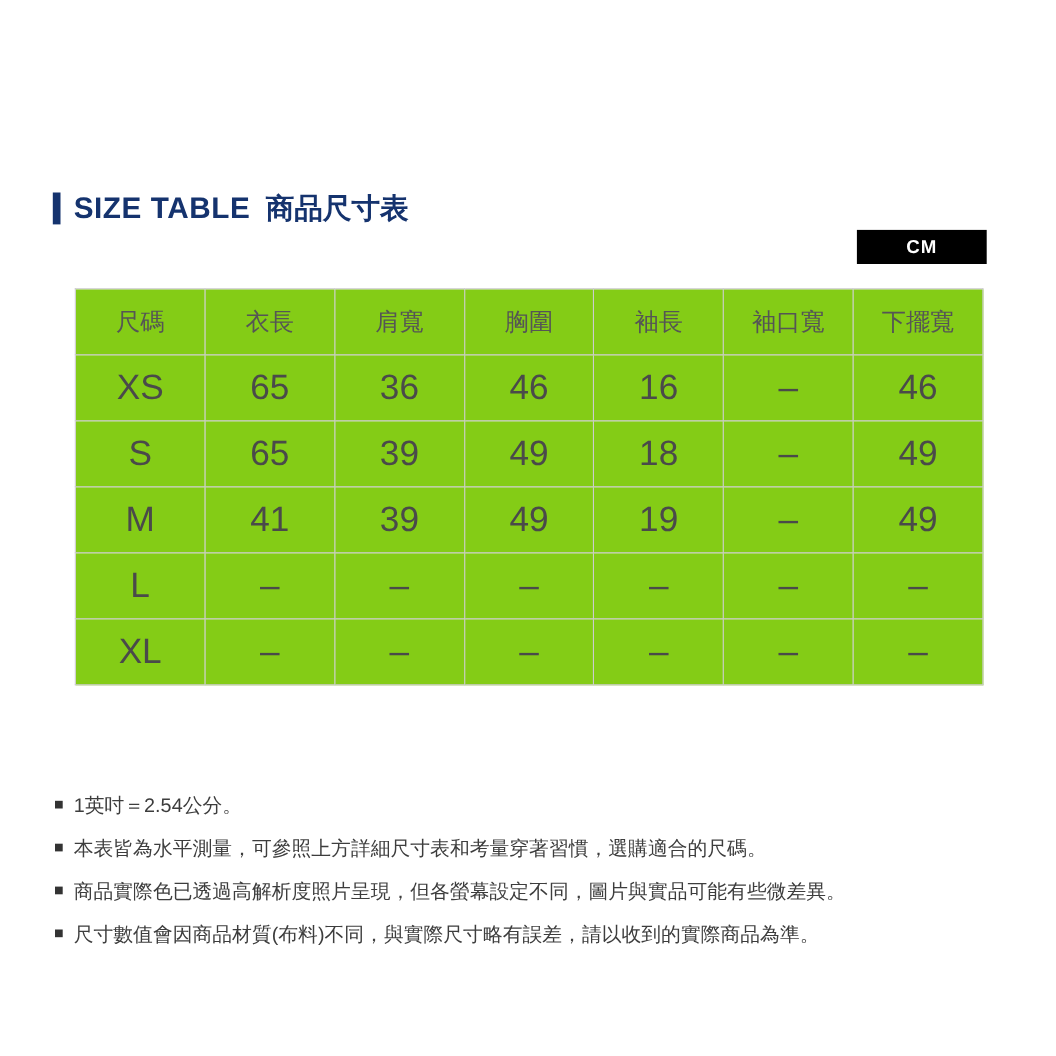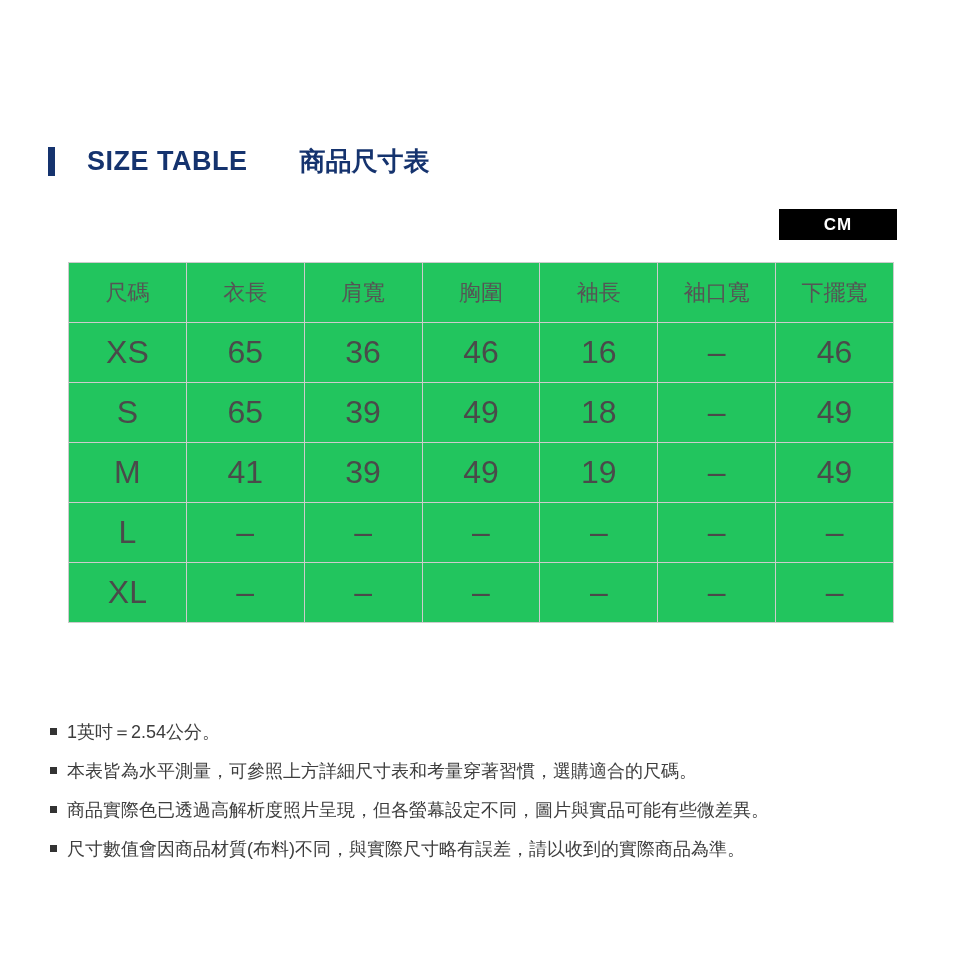--- a/index.html
+++ b/index.html
@@ -8,43 +8,42 @@
     background: #ffffff;
     font-family: "Liberation Sans", "DejaVu Sans", sans-serif;
     color: #444444;
     overflow: hidden;
   }
   .page { position: relative; width: 960px; height: 960px; }
 
   
   .title-row {
     position: absolute;
-    top: 144px;
+    top: 172px;
     left: 48px;
     display: flex;
     align-items: center;
-    gap: 20px;
   }
   .title-bar {
     width: 7px;
     height: 29px;
     background: #15336e;
     margin-right: 12px;
   }
   .title-en {
     font-size: 27px;
     font-weight: bold;
     letter-spacing: 0.5px;
     color: #15336e;
   }
   .title-zh {
     font-size: 26px;
     font-weight: bold;
     color: #15336e;
-    margin-left: 32px;
+    margin-left: 14px;
   }
 
   
   .badge-row {
     position: absolute;
     top: 209px;
     left: 0;
     width: 897px;
     display: flex;
     justify-content: flex-end;
@@ -73,21 +72,21 @@
     width: 100%;
     border-collapse: collapse;
     table-layout: fixed;
   }
   table.size-table th,
   table.size-table td {
     border: 1px solid #cccccc;
     height: 60px;
     text-align: center;
     vertical-align: middle;
-    background: #22c55e;
+    background: #84cc16;
   }
   table.size-table th {
     font-size: 22px;
     font-weight: normal;
     color: #555555;
   }
   table.size-table td {
     font-size: 32px;
     color: #4a4a4a;
   }

